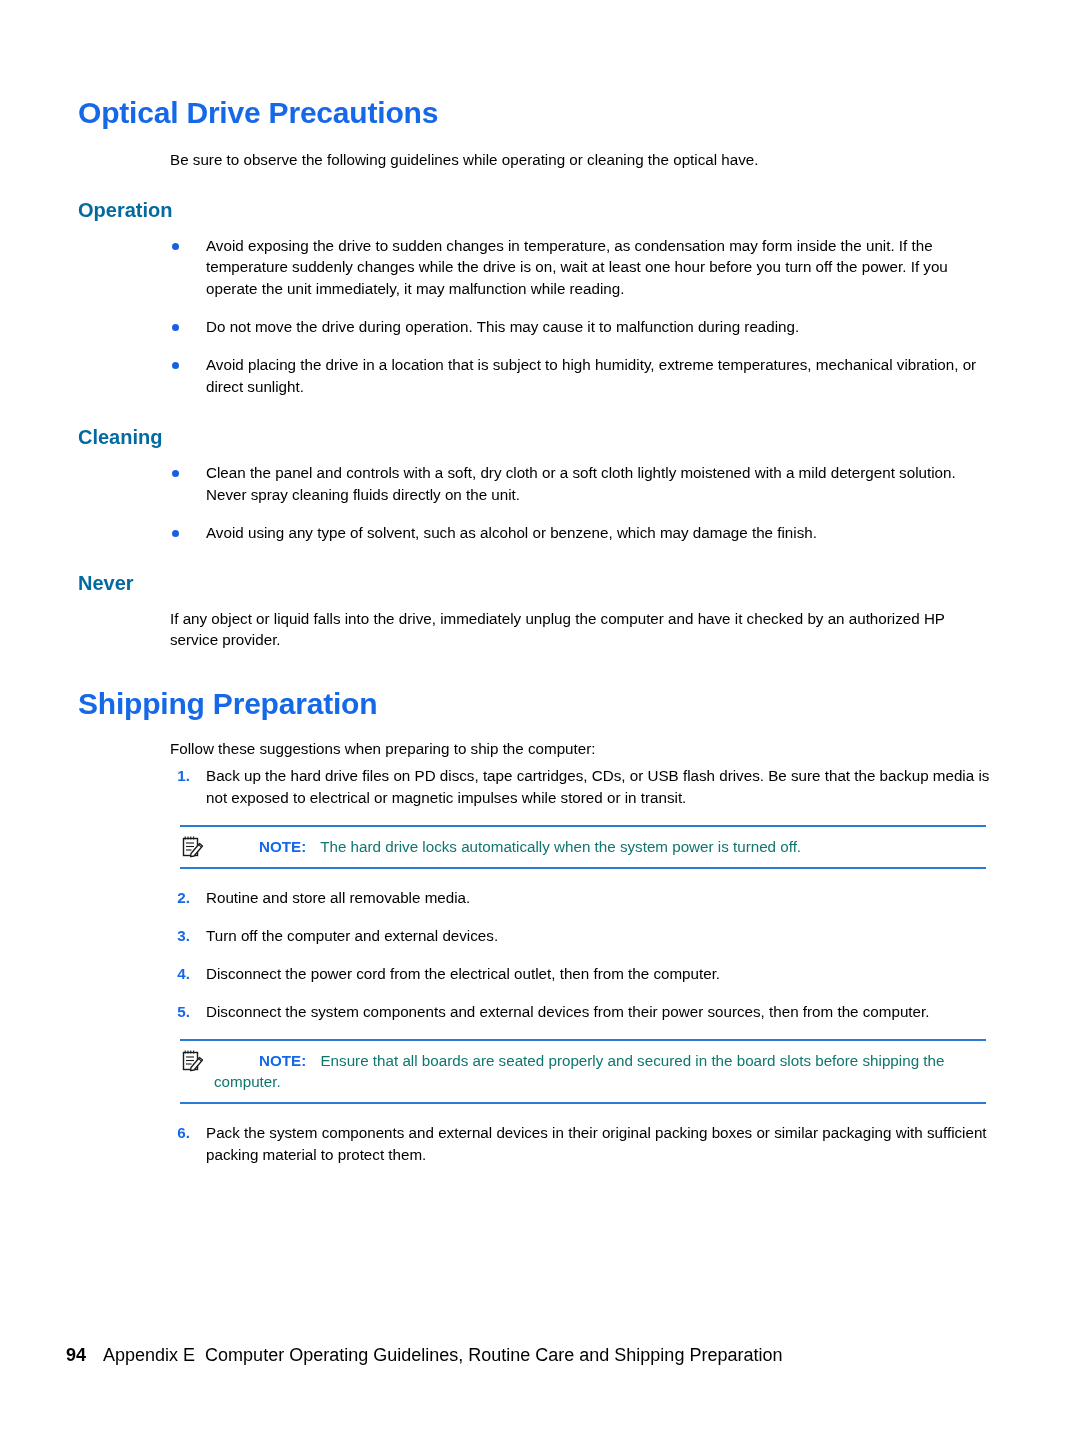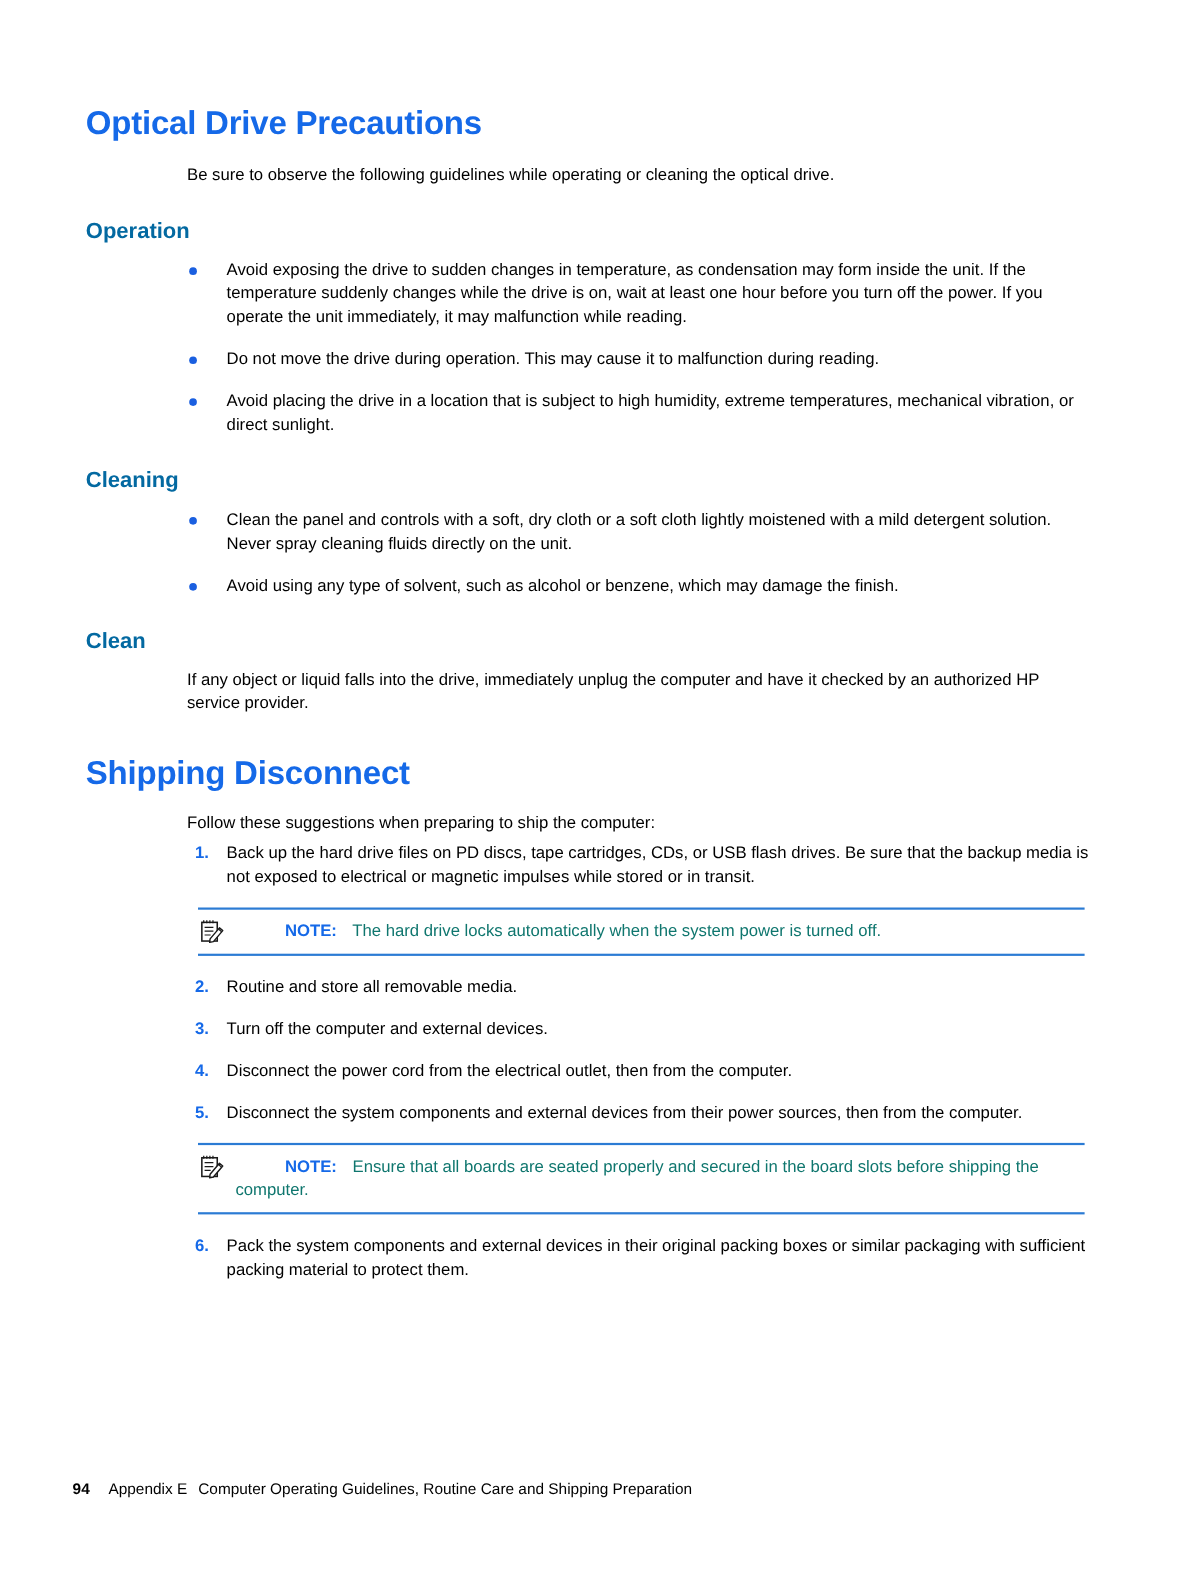--- a/index.html
+++ b/index.html
@@ -125,41 +125,41 @@
     margin-left: 45px;
   }
   .note .note-text {
     color: #0f766e;
   }
 
   .footer {
     position: absolute;
     left: 66px;
     top: 1345px;
-    font-size: 14px;
+    font-size: 18px;
     color: #000;
     white-space: nowrap;
   }
   .footer .pg {
     font-weight: bold;
     margin-right: 17px;
   }
   .footer .apx {
     margin-right: 10px;
   }
 </style>
 </head>
 <body>
 
 <div class="page">
   <div class="content">
 
     <h1 class="doc-h1">Optical Drive Precautions</h1>
 
-    <p class="body-para">Be sure to observe the following guidelines while operating or cleaning the optical drive.</p>
+    <p class="body-para">Be sure to observe the following guidelines while operating or cleaning the optical have.</p>
 
     <h2 class="doc-h2">Operation</h2>
 
     <ul class="bullets">
       <li>
         <span class="dot"></span>
         <span>Avoid exposing the drive to sudden changes in temperature, as condensation may form inside the unit. If the temperature suddenly changes while the drive is on, wait at least one hour before you turn off the power. If you operate the unit immediately, it may malfunction while reading.</span>
       </li>
       <li>
         <span class="dot"></span>
@@ -177,25 +177,25 @@
       <li>
         <span class="dot"></span>
         <span>Clean the panel and controls with a soft, dry cloth or a soft cloth lightly moistened with a mild detergent solution. Never spray cleaning fluids directly on the unit.</span>
       </li>
       <li>
         <span class="dot"></span>
         <span>Avoid using any type of solvent, such as alcohol or benzene, which may damage the finish.</span>
       </li>
     </ul>
 
-    <h2 class="doc-h2">Clean</h2>
+    <h2 class="doc-h2">Never</h2>
 
     <p class="body-para">If any object or liquid falls into the drive, immediately unplug the computer and have it checked by an authorized HP service provider.</p>
 
-    <h1 class="doc-h1 second">Shipping Disconnect</h1>
+    <h1 class="doc-h1 second">Shipping Preparation</h1>
 
     <p class="body-para">Follow these suggestions when preparing to ship the computer:</p>
 
     <ol class="steps">
 
       <li class="step">
         <span class="num">1.</span>
         <span>Back up the hard drive files on PD discs, tape cartridges, CDs, or USB flash drives. Be sure that the backup media is not exposed to electrical or magnetic impulses while stored or in transit.</span>
       </li>
 

